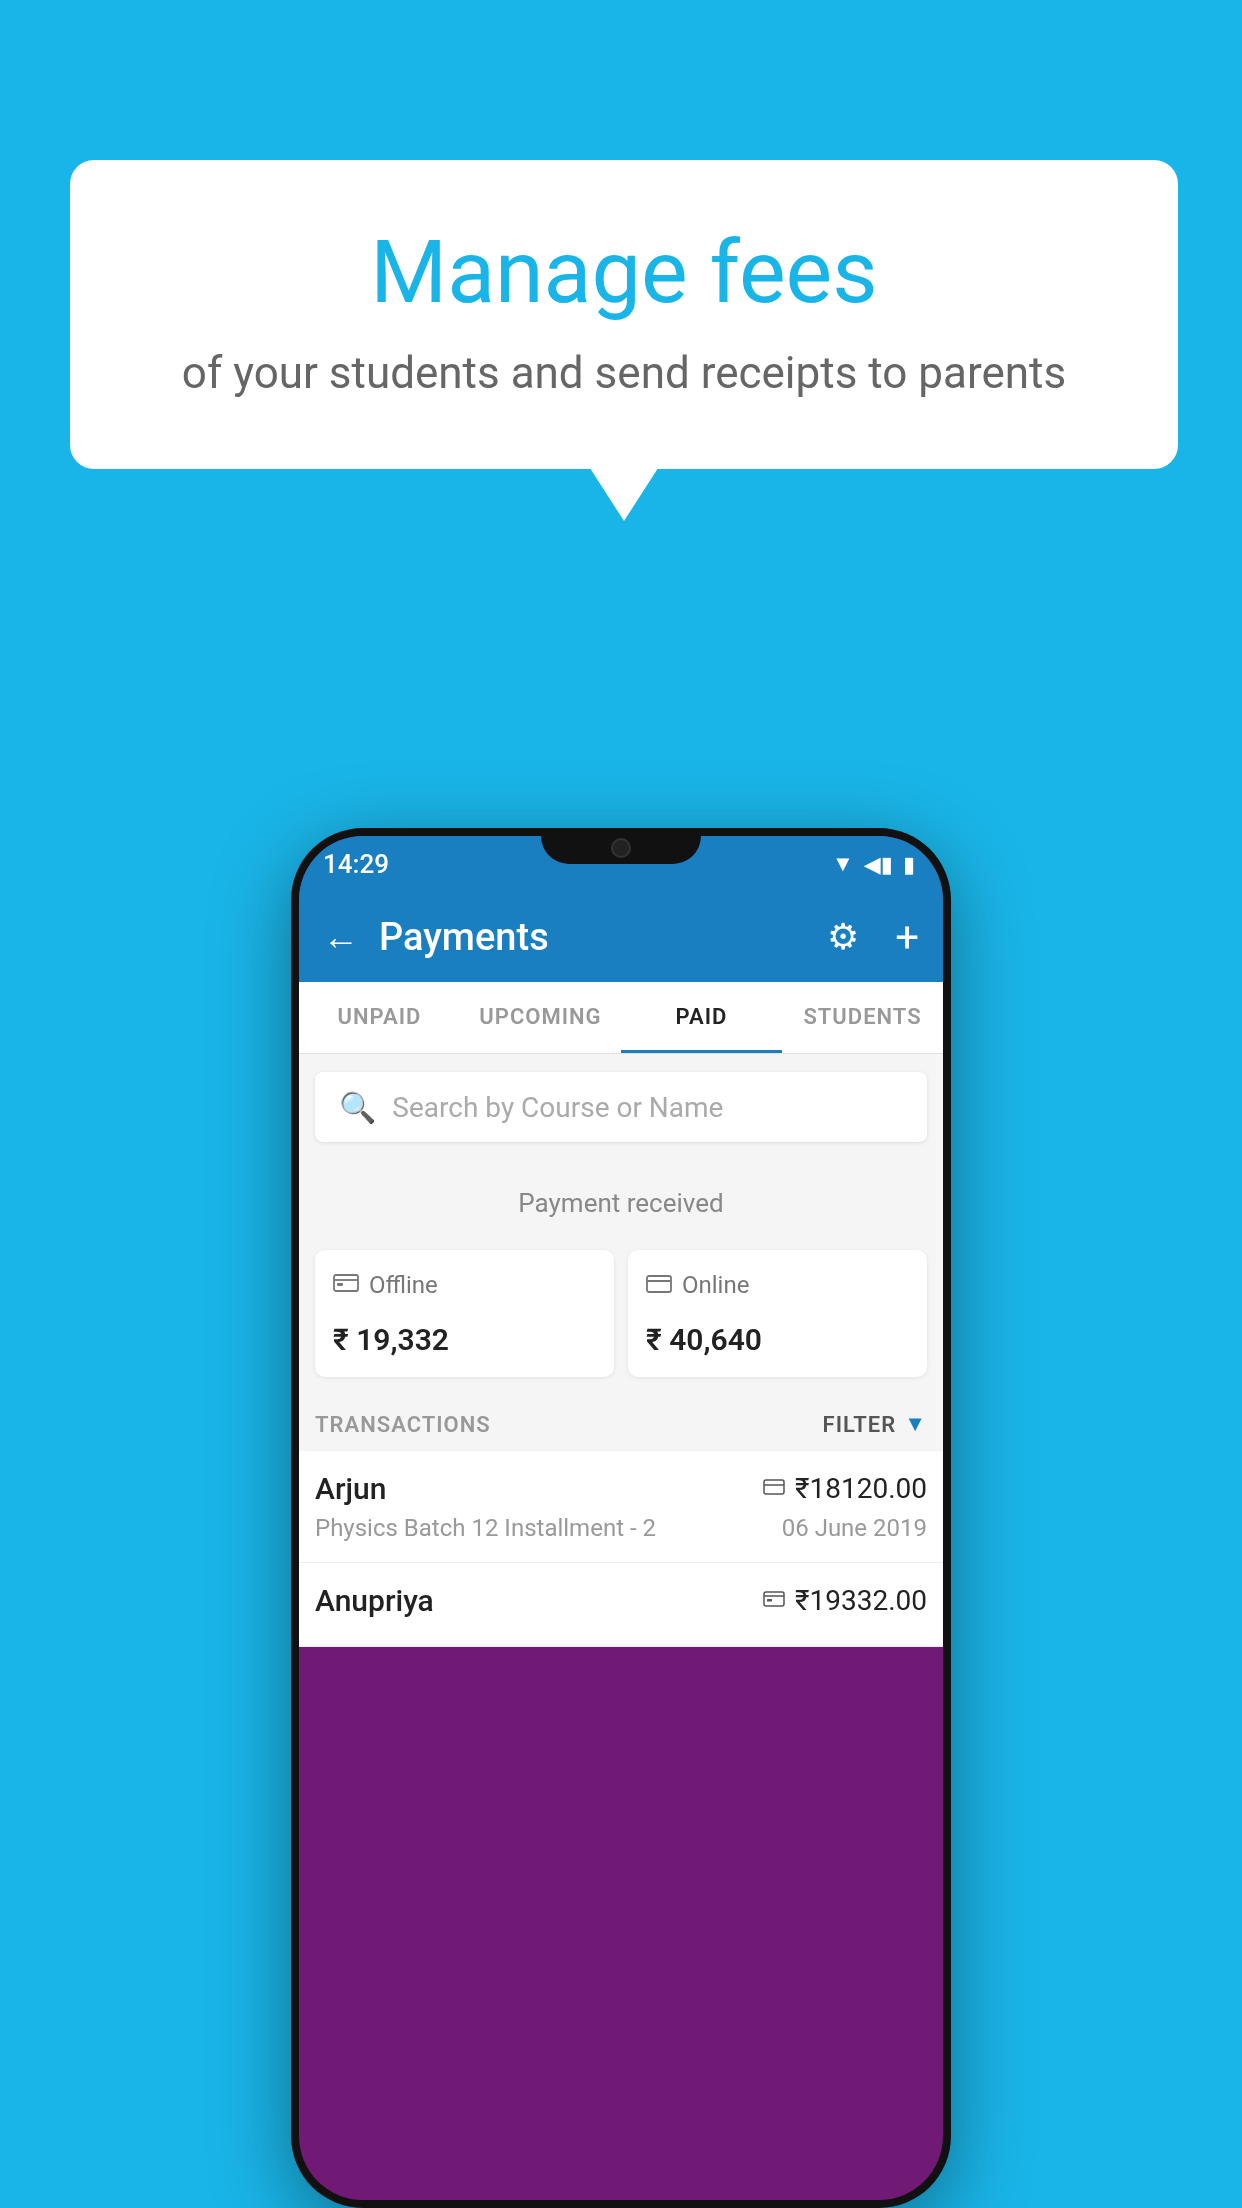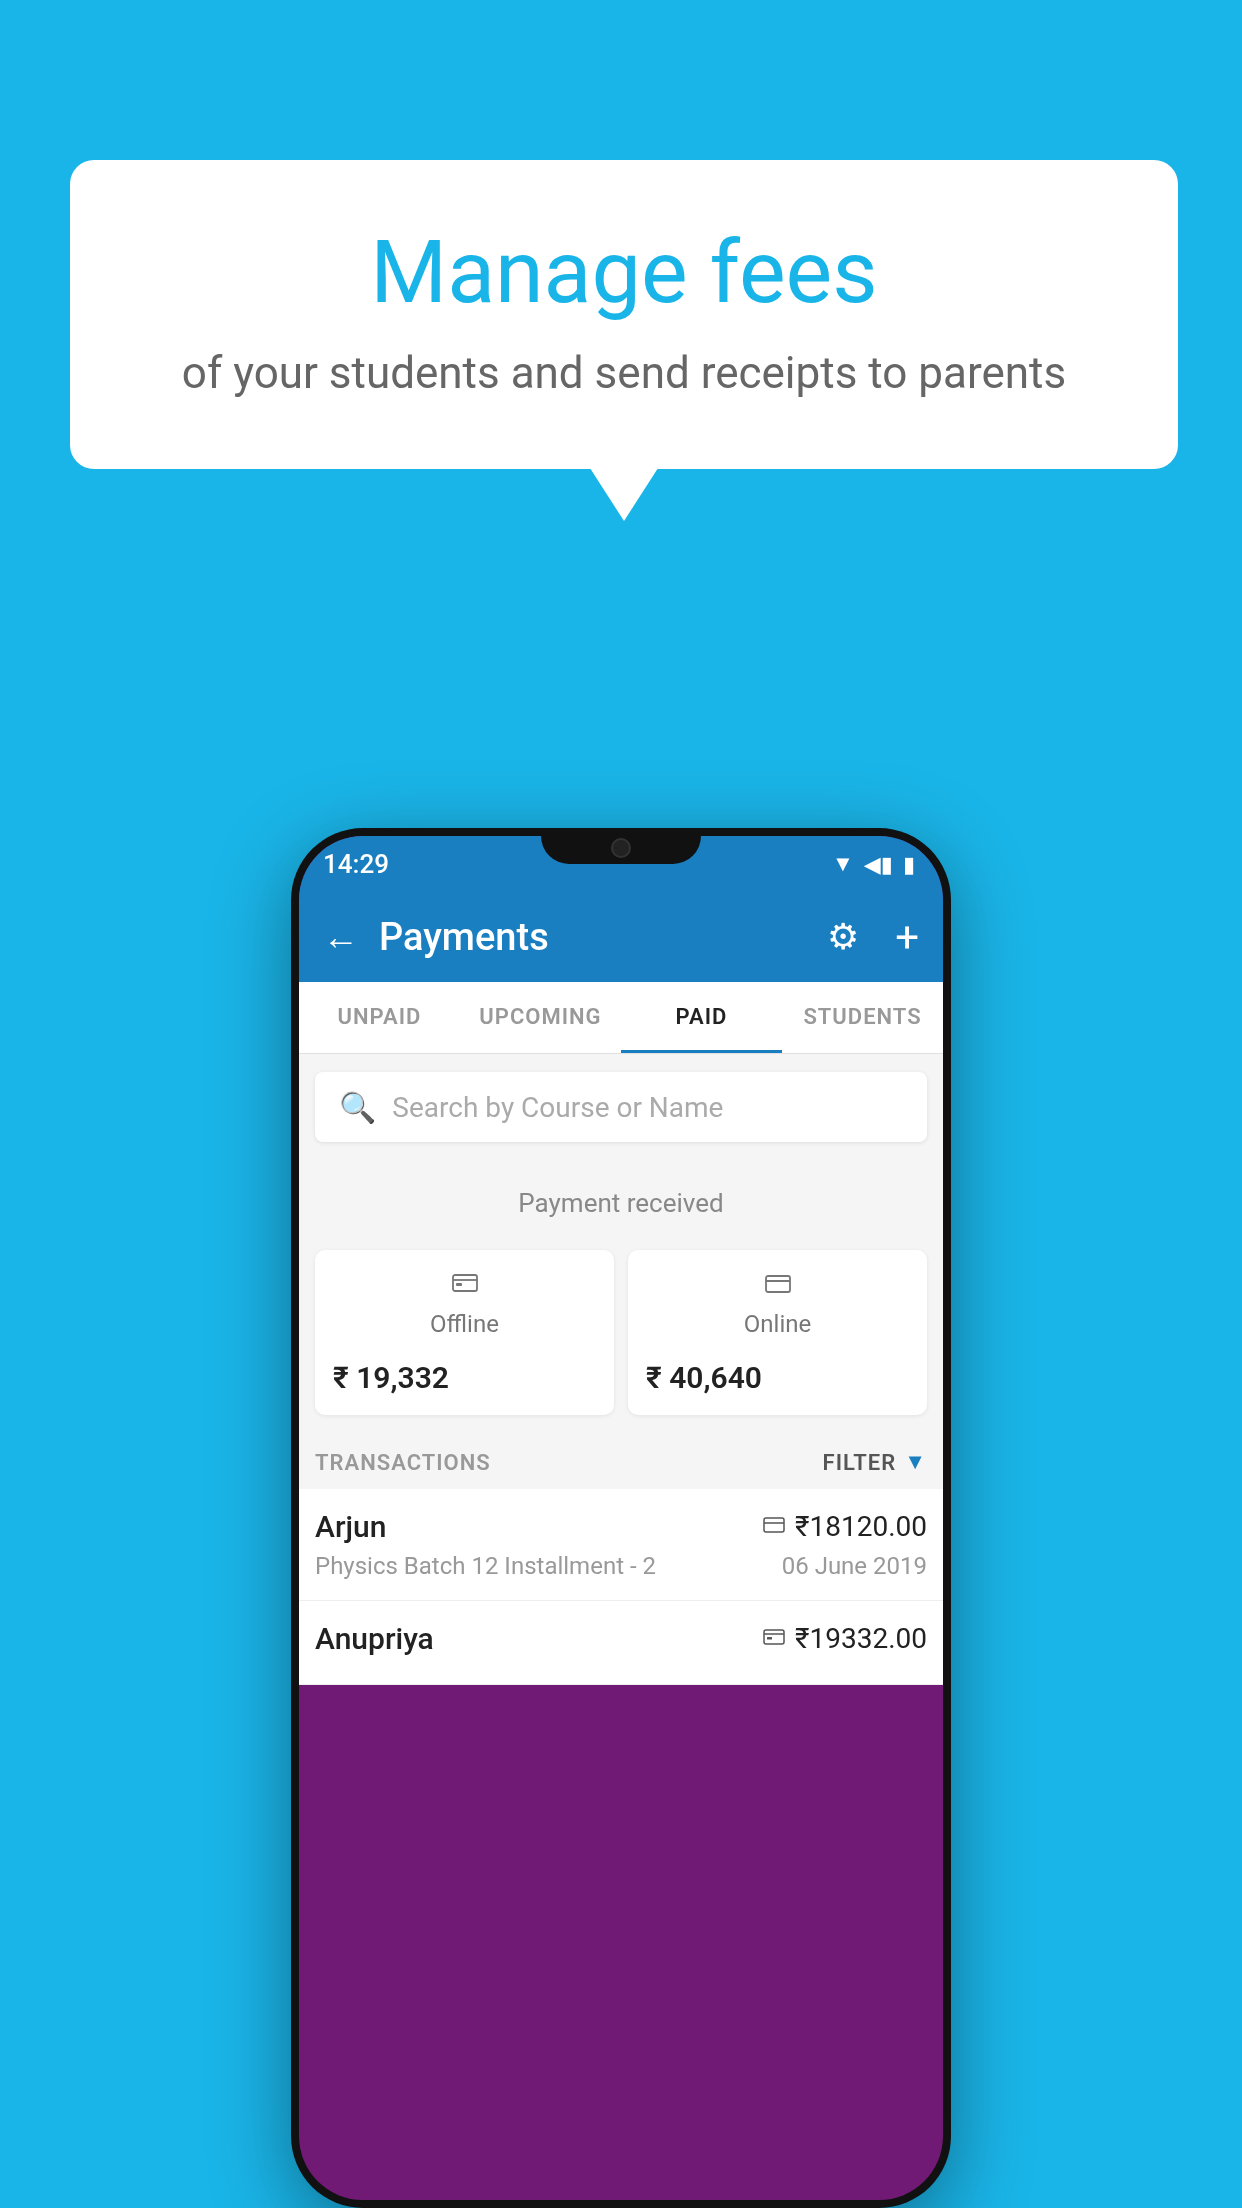--- a/index.html
+++ b/index.html
@@ -240,21 +240,20 @@
       padding: 20px 18px;
       box-shadow: 0 1px 4px rgba(0,0,0,0.08);
     }
     .payment-card-header {
       display: flex;
       align-items: center;
       gap: 10px;
       margin-bottom: 8px;
       color: #777;
       font-size: 24px;
-      flex-direction: column;
     }
     .card-icon {
       font-size: 26px;
       color: #777;
     }
     .payment-card-amount {
       font-size: 30px;
       font-weight: 600;
       color: #222;
       margin-top: 22px;

